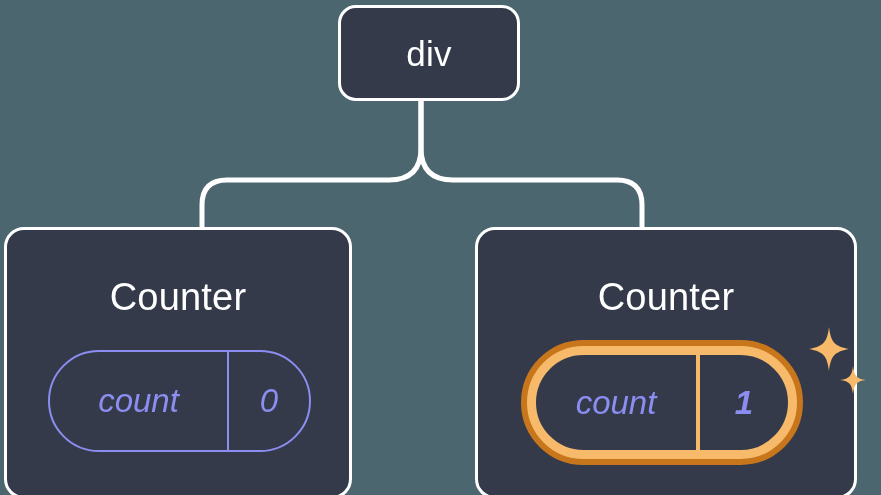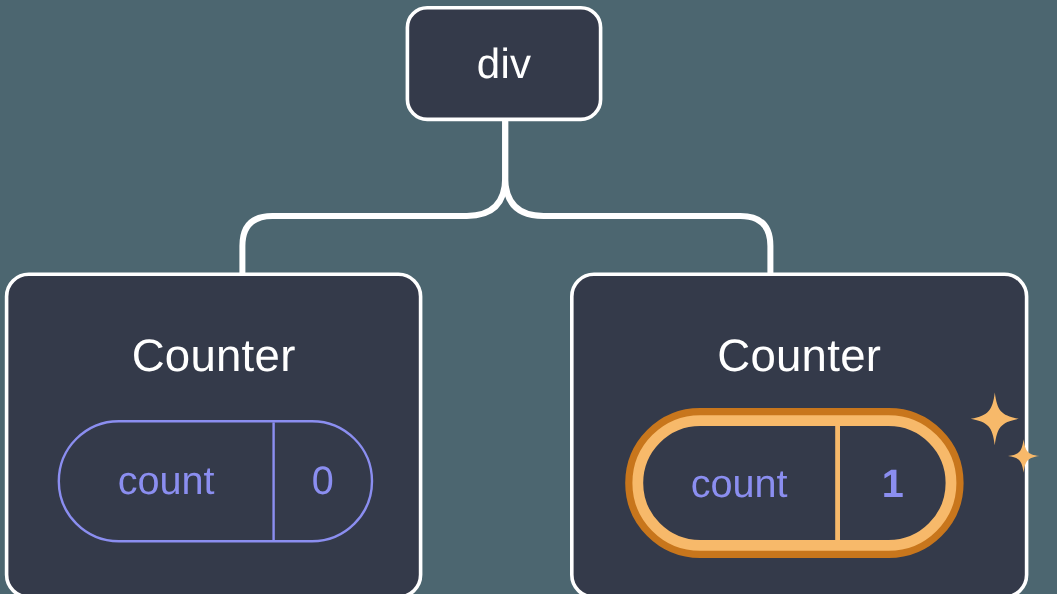--- a/index.html
+++ b/index.html
@@ -27,21 +27,21 @@
     position: absolute;
     box-sizing: border-box;
     background: #343a4a;
     border: 3px solid #ffffff;
     border-radius: 18px;
     z-index: 2;
   }
   #div-node {
     left: 338px;
     top: 5px;
-    width: 164px;
+    width: 182px;
     height: 96px;
     display: flex;
     align-items: center;
     justify-content: center;
   }
   #div-label {
     color: #ffffff;
     font-size: 35px;
     line-height: 1;
     letter-spacing: 0.2px;
@@ -70,20 +70,21 @@
     font-size: 38px;
     line-height: 1;
     letter-spacing: 0.2px;
   }
   
   .pill {
     position: absolute;
     box-sizing: border-box;
     display: flex;
     align-items: stretch;
+    font-style: italic;
   }
   #pill-left {
     left: 41px;
     top: 120px;
     width: 263px;
     height: 102px;
     border: 2px solid #8b8ef0;
     border-radius: 51px;
   }
   #pill-left .pill-key {

